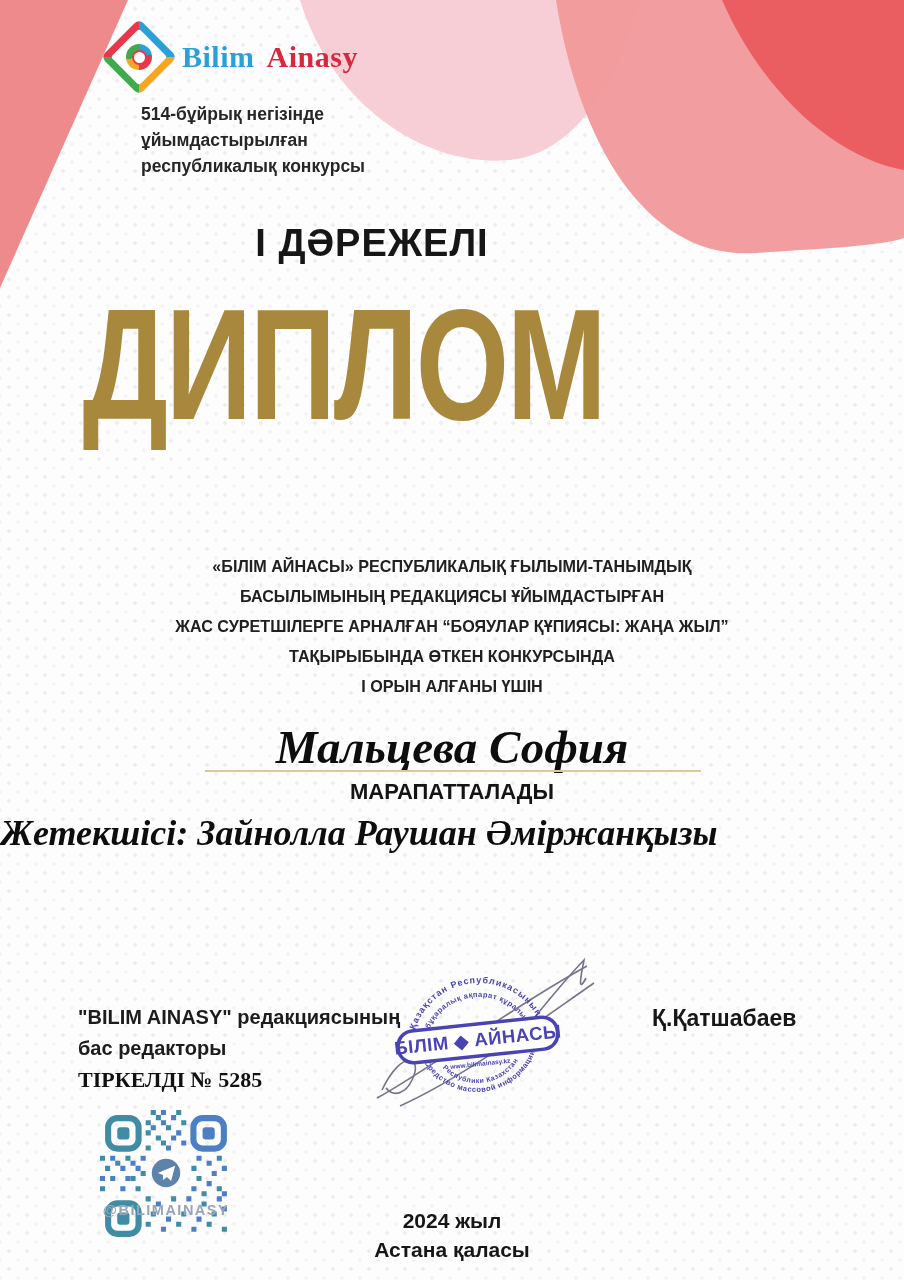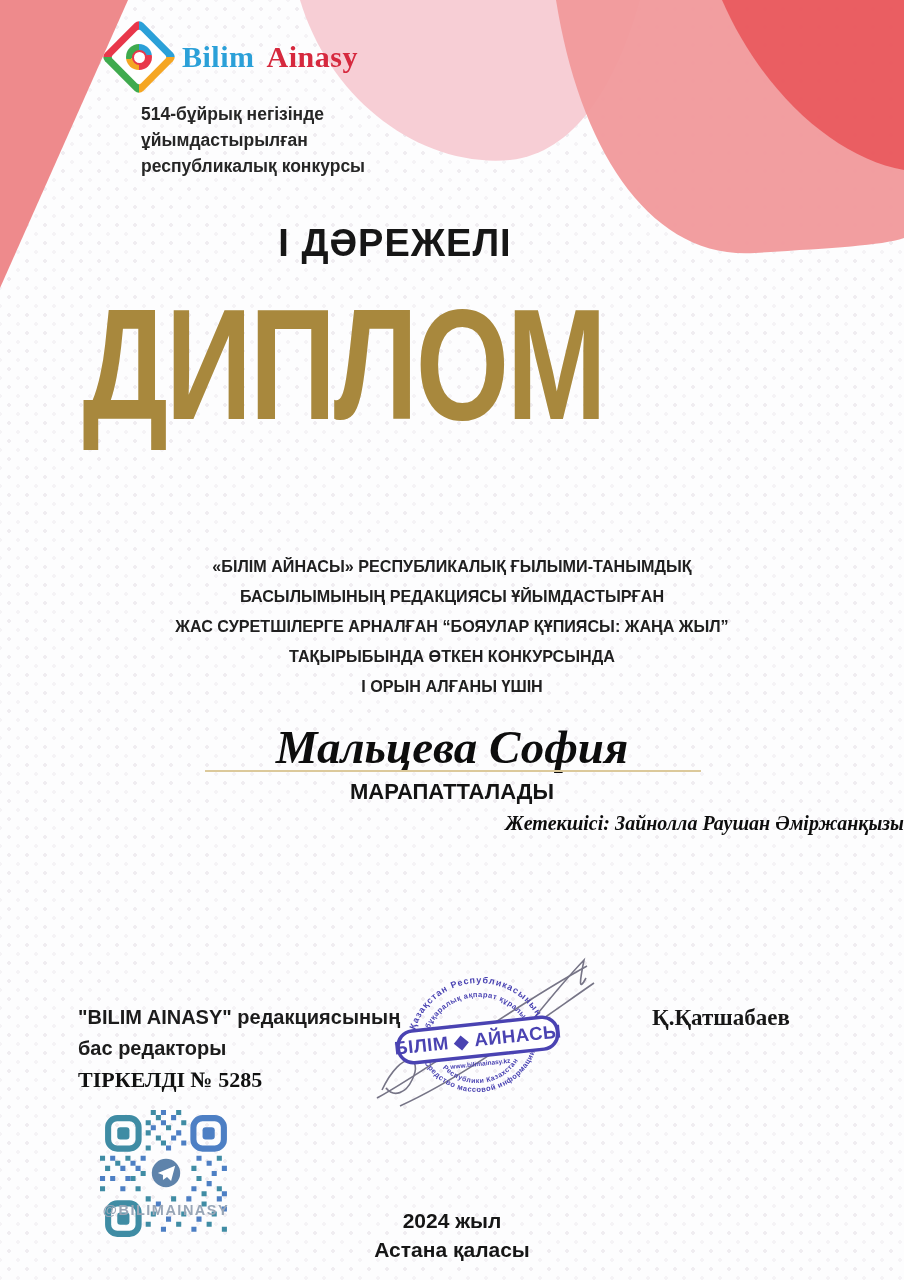--- a/index.html
+++ b/index.html
@@ -29,38 +29,38 @@
   .logo-swirl{width:26px;height:26px;border-radius:50%;transform:rotate(-45deg);
     background:conic-gradient(#2ba0d8 0 22%,#e8374a 22% 50%,#f5a623 50% 72%,#3faa4e 72% 100%);
     display:flex;align-items:center;justify-content:center;}
   .logo-swirl-core{width:11px;height:11px;border-radius:50%;background:#fff;border:2px solid #e8374a;}
   .brand{font-family:"Liberation Serif", serif;font-weight:700;font-size:30px;letter-spacing:0.5px;}
   .brand .b1{color:#2ba0d8;margin-right:12px;}
   .brand .b2{color:#d6293e;text-align:right;}
   
   .order{left:113px;top:101px;font-size:17.5px;font-weight:700;line-height:26px;color:#262626;margin-left:28px;}
   .degree{left:0;top:222px;width:744px;text-align:center;font-size:38px;font-weight:800;
-    letter-spacing:1px;color:#161616;padding-left:23px;}
+    letter-spacing:1px;color:#161616;}
   .diplom{left:0;top:284px;width:904px;text-align:left;}
   .diplom span{display:inline-block;font-size:158px;line-height:1.02;font-weight:800;
     color:#a8883d;transform:scaleX(0.76);letter-spacing:-3px;}
   
   .body-block{left:0;top:552px;width:904px;text-align:center;font-weight:700;
     font-size:17px;line-height:30px;color:#202020;}
   .body-block div{white-space:nowrap;transform:scaleX(0.95);transform-origin:center;}
   .recipient{left:0;top:720px;width:904px;text-align:center;
     font-family:"Liberation Serif", serif;font-style:italic;font-weight:700;font-size:47px;color:#0d0d0d;}
   .gold-line{left:205px;top:770px;width:496px;height:2px;background:#dcc99b;}
   .awarded{left:0;top:779px;width:904px;text-align:center;font-size:22px;font-weight:800;color:#141414;}
-  .supervisor{left:0;top:812px;width:904px;text-align:right;
-    font-family:"Liberation Serif", serif;font-style:italic;font-weight:700;font-size:20px;color:#0d0d0d;}
+  .supervisor{left:0;top:812px;width:904px;text-align:left;
+    font-family:"Liberation Serif", serif;font-style:italic;font-weight:700;font-size:36px;color:#0d0d0d;}
   
   .editor{left:78px;top:1002px;font-size:20px;font-weight:700;line-height:31px;color:#1c1c1c;}
   .registration{font-family:"Liberation Serif", serif;font-size:22px;font-weight:700;color:#111;}
-  .signer{left:652px;top:1005px;font-size:23px;font-weight:700;color:#171717;font-family:Liberation Serif, serif;}
+  .signer{left:652px;top:1005px;font-size:23px;font-weight:700;color:#171717;}
   .stamp-svg{left:372px;top:938px;}
   .qr-svg{left:100px;top:1110px;}
   .qr-label{left:88px;top:1202px;width:156px;text-align:center;font-size:14.5px;font-weight:700;
     letter-spacing:1.5px;color:#98a5b6;}
   .yearcity{left:0;top:1206px;width:904px;text-align:center;font-size:21px;font-weight:700;
     line-height:29px;color:#161616;}
 </style>
 </head>
 <body>
 

